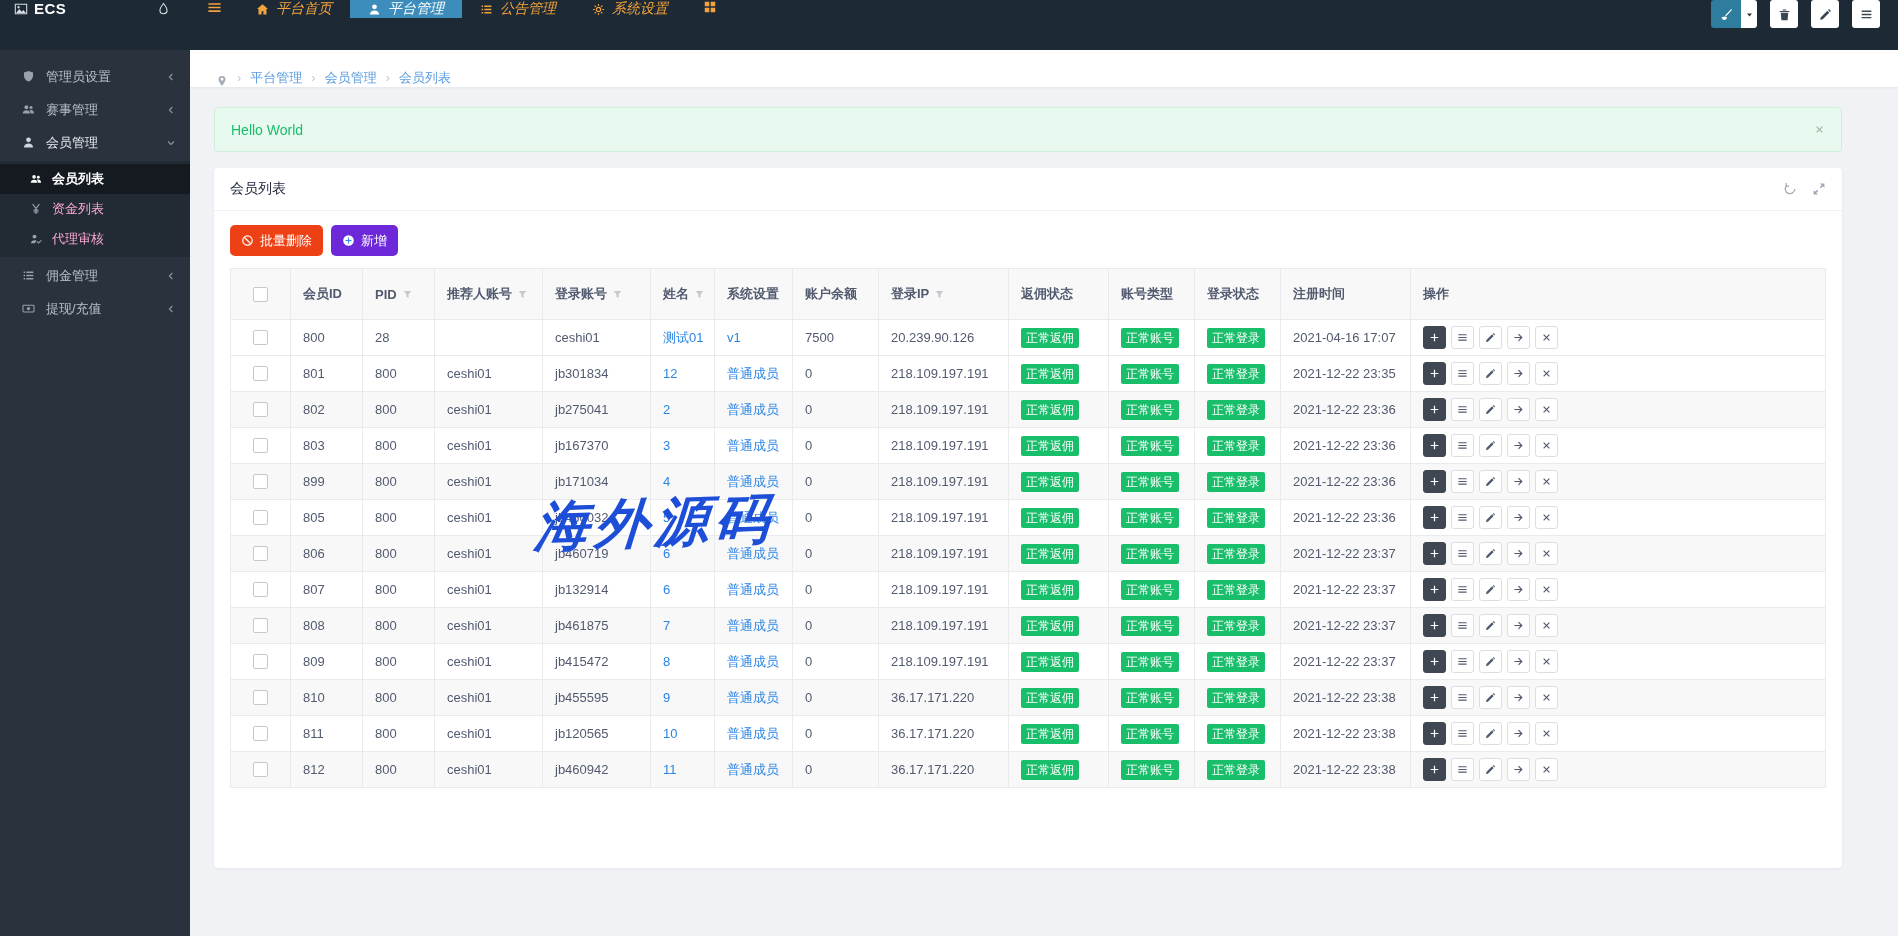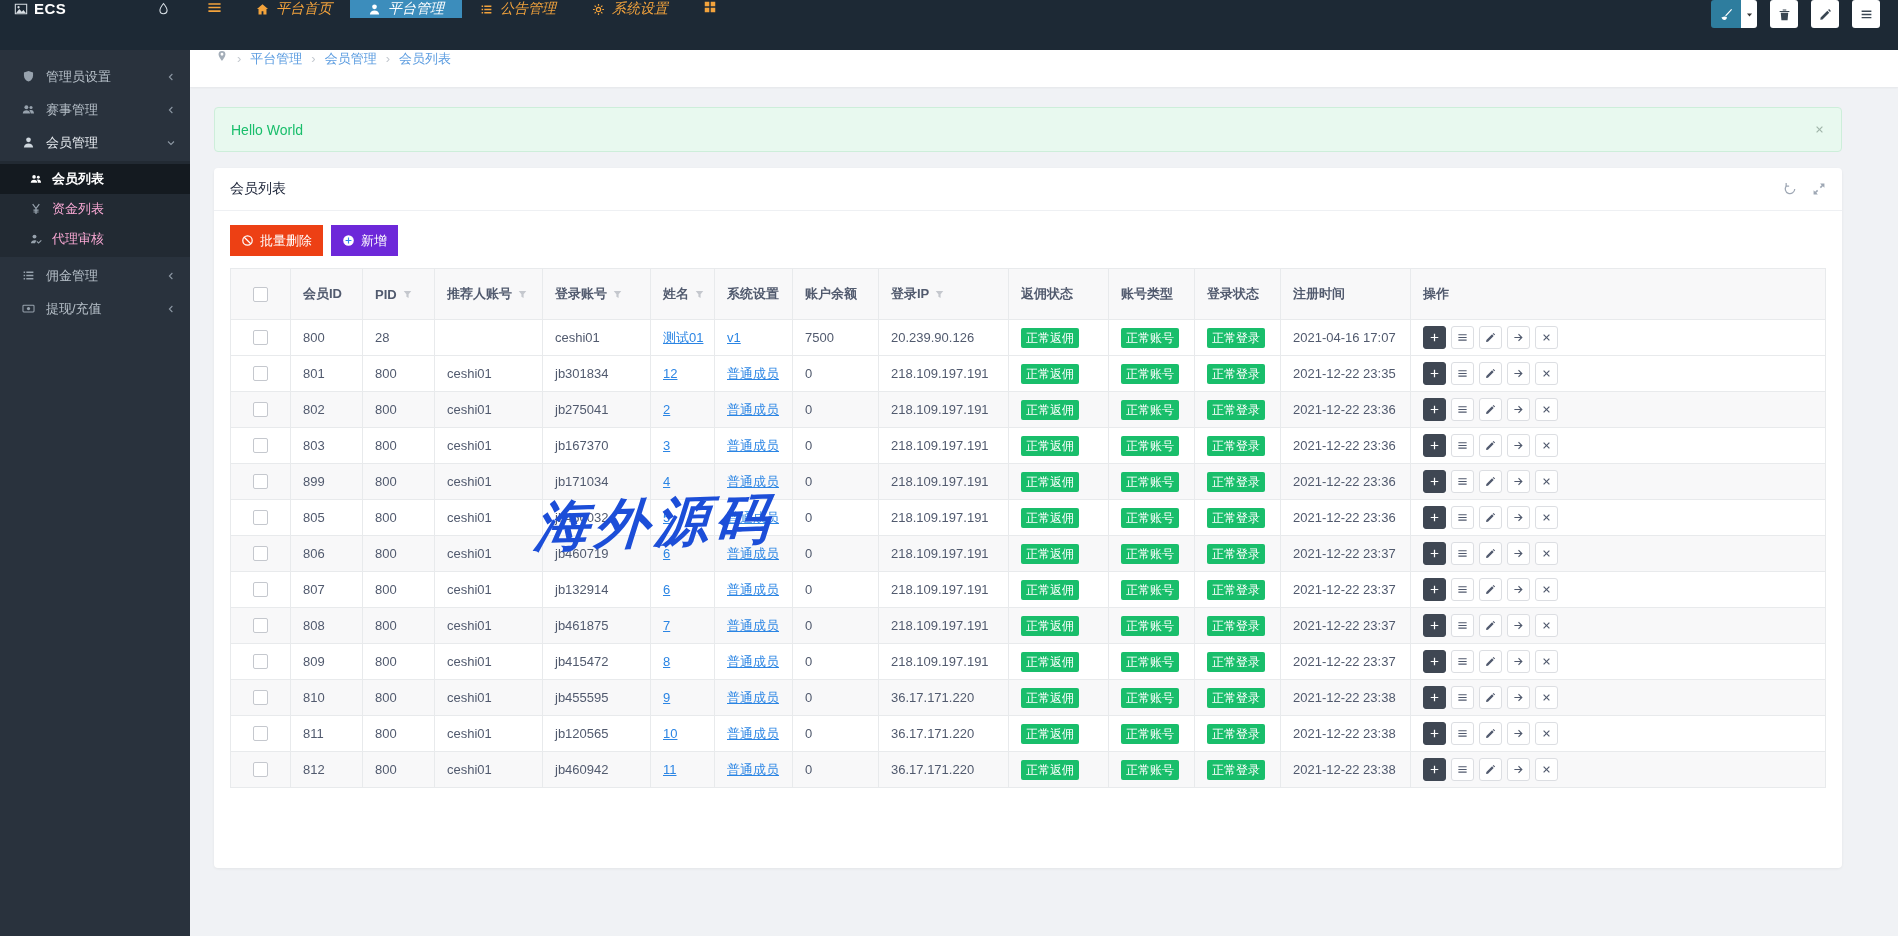--- a/index.html
+++ b/index.html
@@ -35,51 +35,51 @@
   .menu-item.expanded{color:#e8edf2;}
   .menu-item.expanded .m-icon{color:#cfd7de;}
   .submenu{background:#222a33;padding:3px 0;margin:2px 0;}
   .submenu-item{height:30px;display:flex;align-items:center;padding:0 14px 0 30px;color:#f9a8d4;font-size:13px;cursor:pointer;}
   .submenu-item .m-icon{font-size:12px;margin-right:10px;color:#97a2ad;}
   .submenu-item.active{background:#141a20;color:#fff;font-weight:bold;}
   .submenu-item.active .m-icon{color:#fff;}
 
   
   .page{position:absolute;top:50px;left:190px;width:1708px;height:886px;overflow:hidden;}
-  .breadcrumb-bar{height:37px;background:#fff;display:flex;align-items:flex-start;padding:0 26px;box-shadow:0 1px 2px rgba(0,0,0,.05);}
+  .breadcrumb-bar{height:37px;background:#fff;display:flex;align-items:flex-end;padding:0 26px;box-shadow:0 1px 2px rgba(0,0,0,.05);}
   .breadcrumb-bar .pin{color:#a3adb8;font-size:12px;}
   .bc-sep{color:#c3c8cf;margin:0 9px;font-size:13px;}
   .bc-link{color:#5b9ce0;text-decoration:none;font-size:13px;cursor:pointer;}
   .content{padding:20px 56px 0 24px;}
 
   .alert{height:45px;background:#e8f9ef;border:1px solid #cdeeda;border-radius:4px;display:flex;align-items:center;padding:0 16px;color:#19be6b;font-size:14px;}
   .alert-close{margin-left:auto;color:#a0b5a9;font-size:11px;cursor:pointer;}
 
   .card{margin-top:16px;background:#fff;border-radius:4px;box-shadow:0 1px 3px rgba(0,0,0,.06);min-height:700px;}
   .card-header{height:43px;display:flex;align-items:center;padding:0 16px;border-bottom:1px solid #eef0f3;}
   .card-title{font-size:14px;color:#1c2438;}
   .card-tools{margin-left:auto;display:flex;gap:15px;color:#9ea7b4;font-size:14px;}
   .card-tools .icon{cursor:pointer;}
   .card-body{padding:14px 16px 16px 16px;}
 
   .btn-row{display:flex;gap:8px;margin-bottom:12px;}
-  .btn{height:31px;border:none;border-radius:0;color:#fff;font-size:13px;display:inline-flex;align-items:center;gap:6px;padding:0 11px;cursor:pointer;font-family:inherit;}
+  .btn{height:31px;border:none;border-radius:5px;color:#fff;font-size:13px;display:inline-flex;align-items:center;gap:6px;padding:0 11px;cursor:pointer;font-family:inherit;}
   .btn .icon{font-size:13px;}
   .btn-red{background:#ed4014;}
   .btn-blue{background:#6d28d9;}
 
   .grid-table{width:100%;border-collapse:collapse;table-layout:fixed;border:1px solid #e8eaec;}
   .grid-table th,.grid-table td{border:1px solid #e8eaec;height:36px;padding:0 12px;text-align:left;font-size:13px;color:#515a6e;overflow:hidden;white-space:nowrap;}
   .grid-table thead th{background:#f8f8f9;height:51px;font-weight:bold;}
   .th-inner{display:flex;align-items:center;gap:5px;}
   .grid-table tbody tr{background:#fff;}
   .grid-table tbody tr:nth-child(odd):not(:first-child){background:#f8f8f9;}
   .cb-col{text-align:center;}
   .cbx{appearance:none;-webkit-appearance:none;width:15px;height:15px;border:1px solid #c5c8ce;border-radius:2px;background:#fff;cursor:pointer;display:block;margin:0 auto;}
-  .cell-link{color:#2b85e4;text-decoration:underline;cursor:pointer;}
+  .cell-link{color:#2b85e4;cursor:pointer;}
   .badge{display:inline-block;background:#19be6b;color:#fff;font-size:12px;line-height:1;padding:4px 5px;border-radius:2px;}
   .funnel{color:#c5c8ce;font-size:11px;cursor:pointer;}
   .op-btn{width:23px;height:23px;border:1px solid #dcdee2;background:#fff;border-radius:3px;display:inline-flex;align-items:center;justify-content:center;color:#515a6e;font-size:11px;margin-right:5px;cursor:pointer;vertical-align:middle;}
   .op-btn.dark{background:#3f4753;border-color:#3f4753;color:#fff;}
 
   .watermark{position:absolute;left:345px;top:437px;font-family:"DejaVu Serif","Liberation Serif",serif;font-style:italic;font-weight:bold;font-size:54px;color:#1c4ed8;transform:rotate(-2deg) skewX(-6deg);pointer-events:none;z-index:15;letter-spacing:6px;}
 </style>
 </head>
 <body>
 

